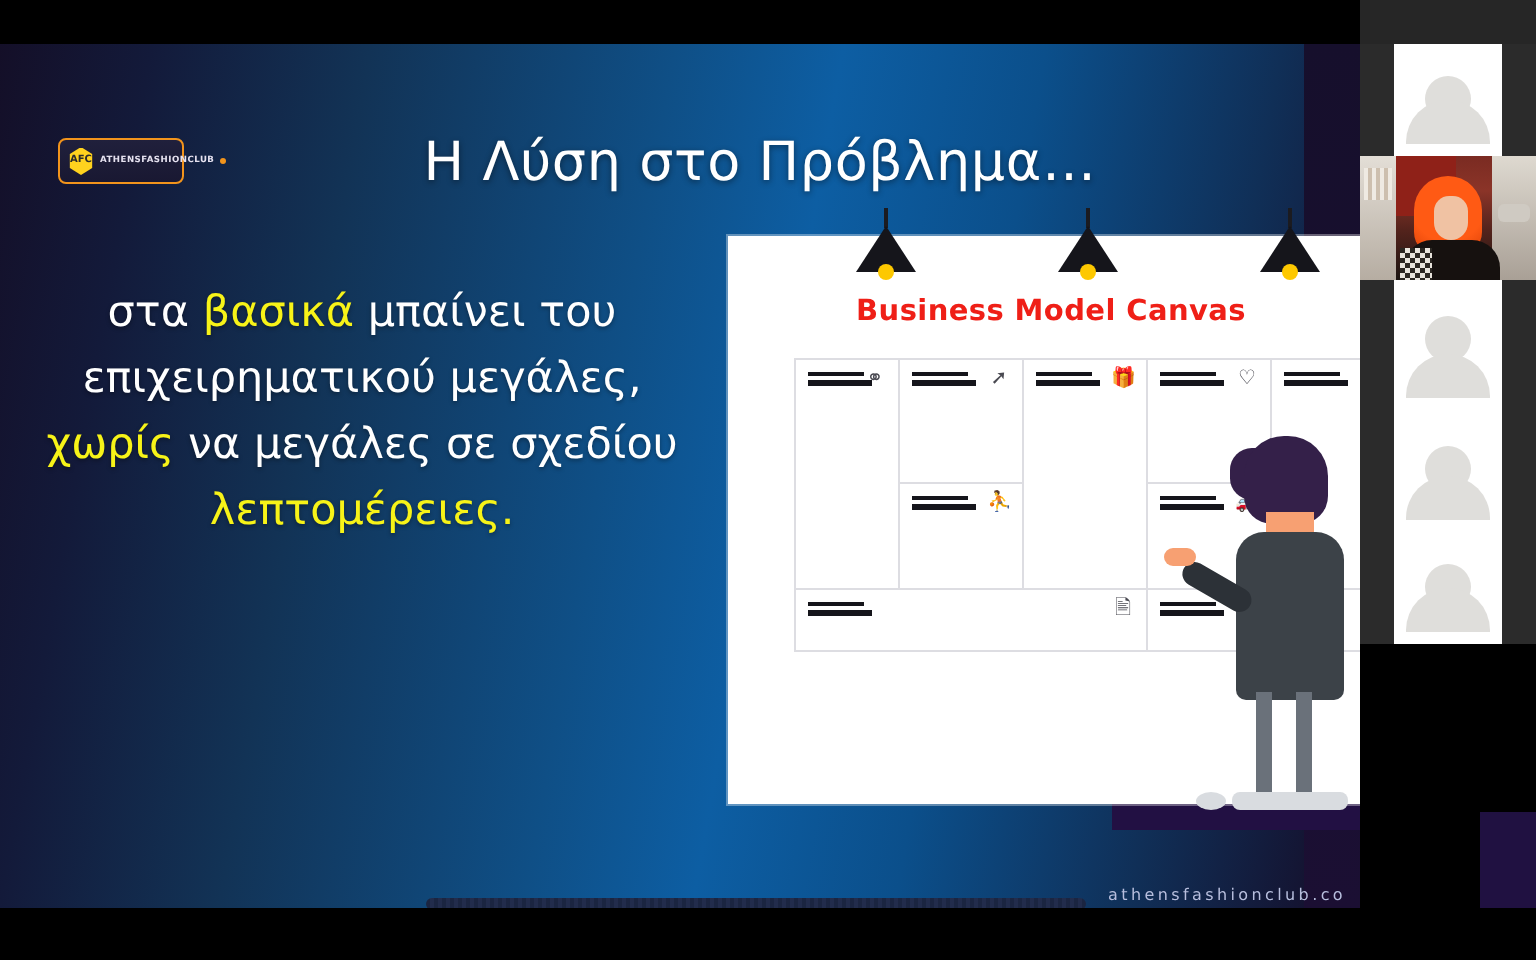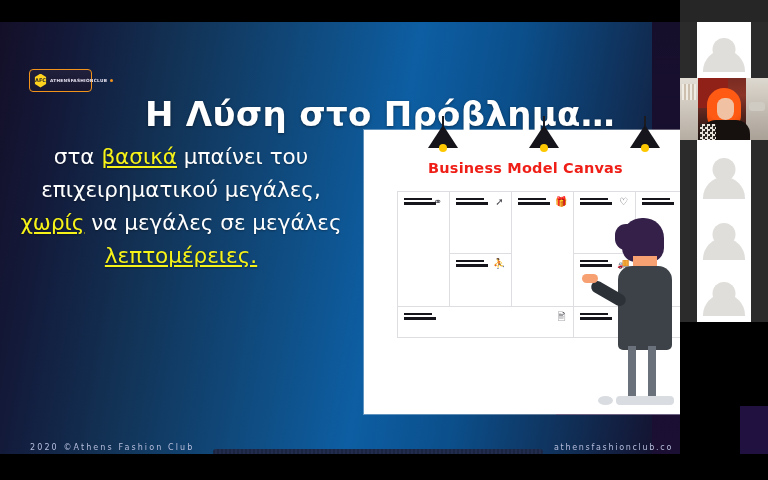--- a/index.html
+++ b/index.html
@@ -48,43 +48,42 @@
   }
   #logo .ltext{
     font-size:4.3px; color:#e6e2f0; letter-spacing:.25px;
     white-space:nowrap; font-weight:600;
   }
   #logo .dot{ width:3px;height:3px;background:#f2941c;border-radius:50%;margin-left:auto;flex:none;}
 
   
   #title{
     position:absolute; left:140px; top:44px; width:480px;
-    text-align:center; color:#fff; font-weight:bold;
-    font-size:34px; letter-spacing:.3px;
+    text-align:center; color:#fff; font-weight:normal;
+    font-size:27px; letter-spacing:.3px;
     text-shadow:0 1px 3px rgba(0,0,0,.45);
     font-family:"DejaVu Sans", sans-serif;
-    margin-top:28px;
   }
 
   
   #body-text{
     position:absolute; left:6px; top:118px; width:350px;
     text-align:center; color:#fff; font-size:21.5px; line-height:33px;
     text-shadow:0 1px 2px rgba(0,0,0,.35);
   }
   #body-text .lead{
     display:block; color:#f7f318; font-weight:bold; font-size:22px; margin-bottom:2px;
   }
   #body-text .hl{
-    color:#f7f318; text-decoration:underline; text-underline-offset:2px;
+    color:#f7f318; text-underline-offset:2px;
   }
 
   
   #board{
-    position:absolute; left:364px; top:108px; width:323px; height:284px;
+    position:absolute; left:364px; top:96px; width:323px; height:284px;
     background:#fff; box-shadow:0 0 0 1px rgba(255,255,255,.35);
   }
   #board-title{
     position:absolute; left:0; top:30px; width:323px; text-align:center;
     color:#ef1f17; font-weight:bold; font-size:14.5px; letter-spacing:.2px;
     white-space:nowrap;
   }
   
   .lamp{ position:absolute; top:-12px; width:34px; height:34px; }
   .lamp .wire{ position:absolute; left:16px; top:-2px; width:1.5px; height:10px; background:#1b1b20; }
@@ -281,21 +280,21 @@
       <span class="ltext">ATHENSFASHIONCLUB</span>
       <span class="dot"></span>
     </div>
 
     <div id="title">Η Λύση στο Πρόβλημα…</div>
 
     <div id="body-text">
       <span>στα  </span><span class="hl">βασικά</span><span> μπαίνει του</span>
       <span>επιχειρηματικού μεγάλες,</span>
       <span class="hl">χωρίς</span><span> να  μεγάλες σε</span>
-      <span>μεγάλες  </span><span class="hl">λεπτομέρειες.</span>
+      <span>σχεδίου  </span><span class="hl">λεπτομέρειες.</span>
     </div>
 
     <div id="board">
 
       <div class="lamp" style="left:62px">
         <span class="wire"></span>
           <span class="shade"></span>
           <span class="bulb"></span>
       </div>
       <div class="lamp" style="left:163px">
@@ -382,21 +381,20 @@
       <span id="fig-neck"></span>
       <span id="fig-body"></span>
       <span id="fig-arm"></span>
       <span id="fig-hand"></span>
       <span class="fig-leg" id="fig-leg-l"></span>
       <span class="fig-leg" id="fig-leg-r"></span>
       <span id="fig-plat"></span>
       <span id="fig-dot"></span>
     </div>
 
-    <div id="footer-copy">2020 ©Athens Fashion Club</div>
     <div id="footer-rule"></div>
     <div id="footer-url">athensfashionclub.co</div>
 
     <div id="page-badge">
       <span class="r1"></span>
       <span class="r2"></span>
       <span class="r3"></span>
       <span class="num">11</span>
     </div>
   </div>

